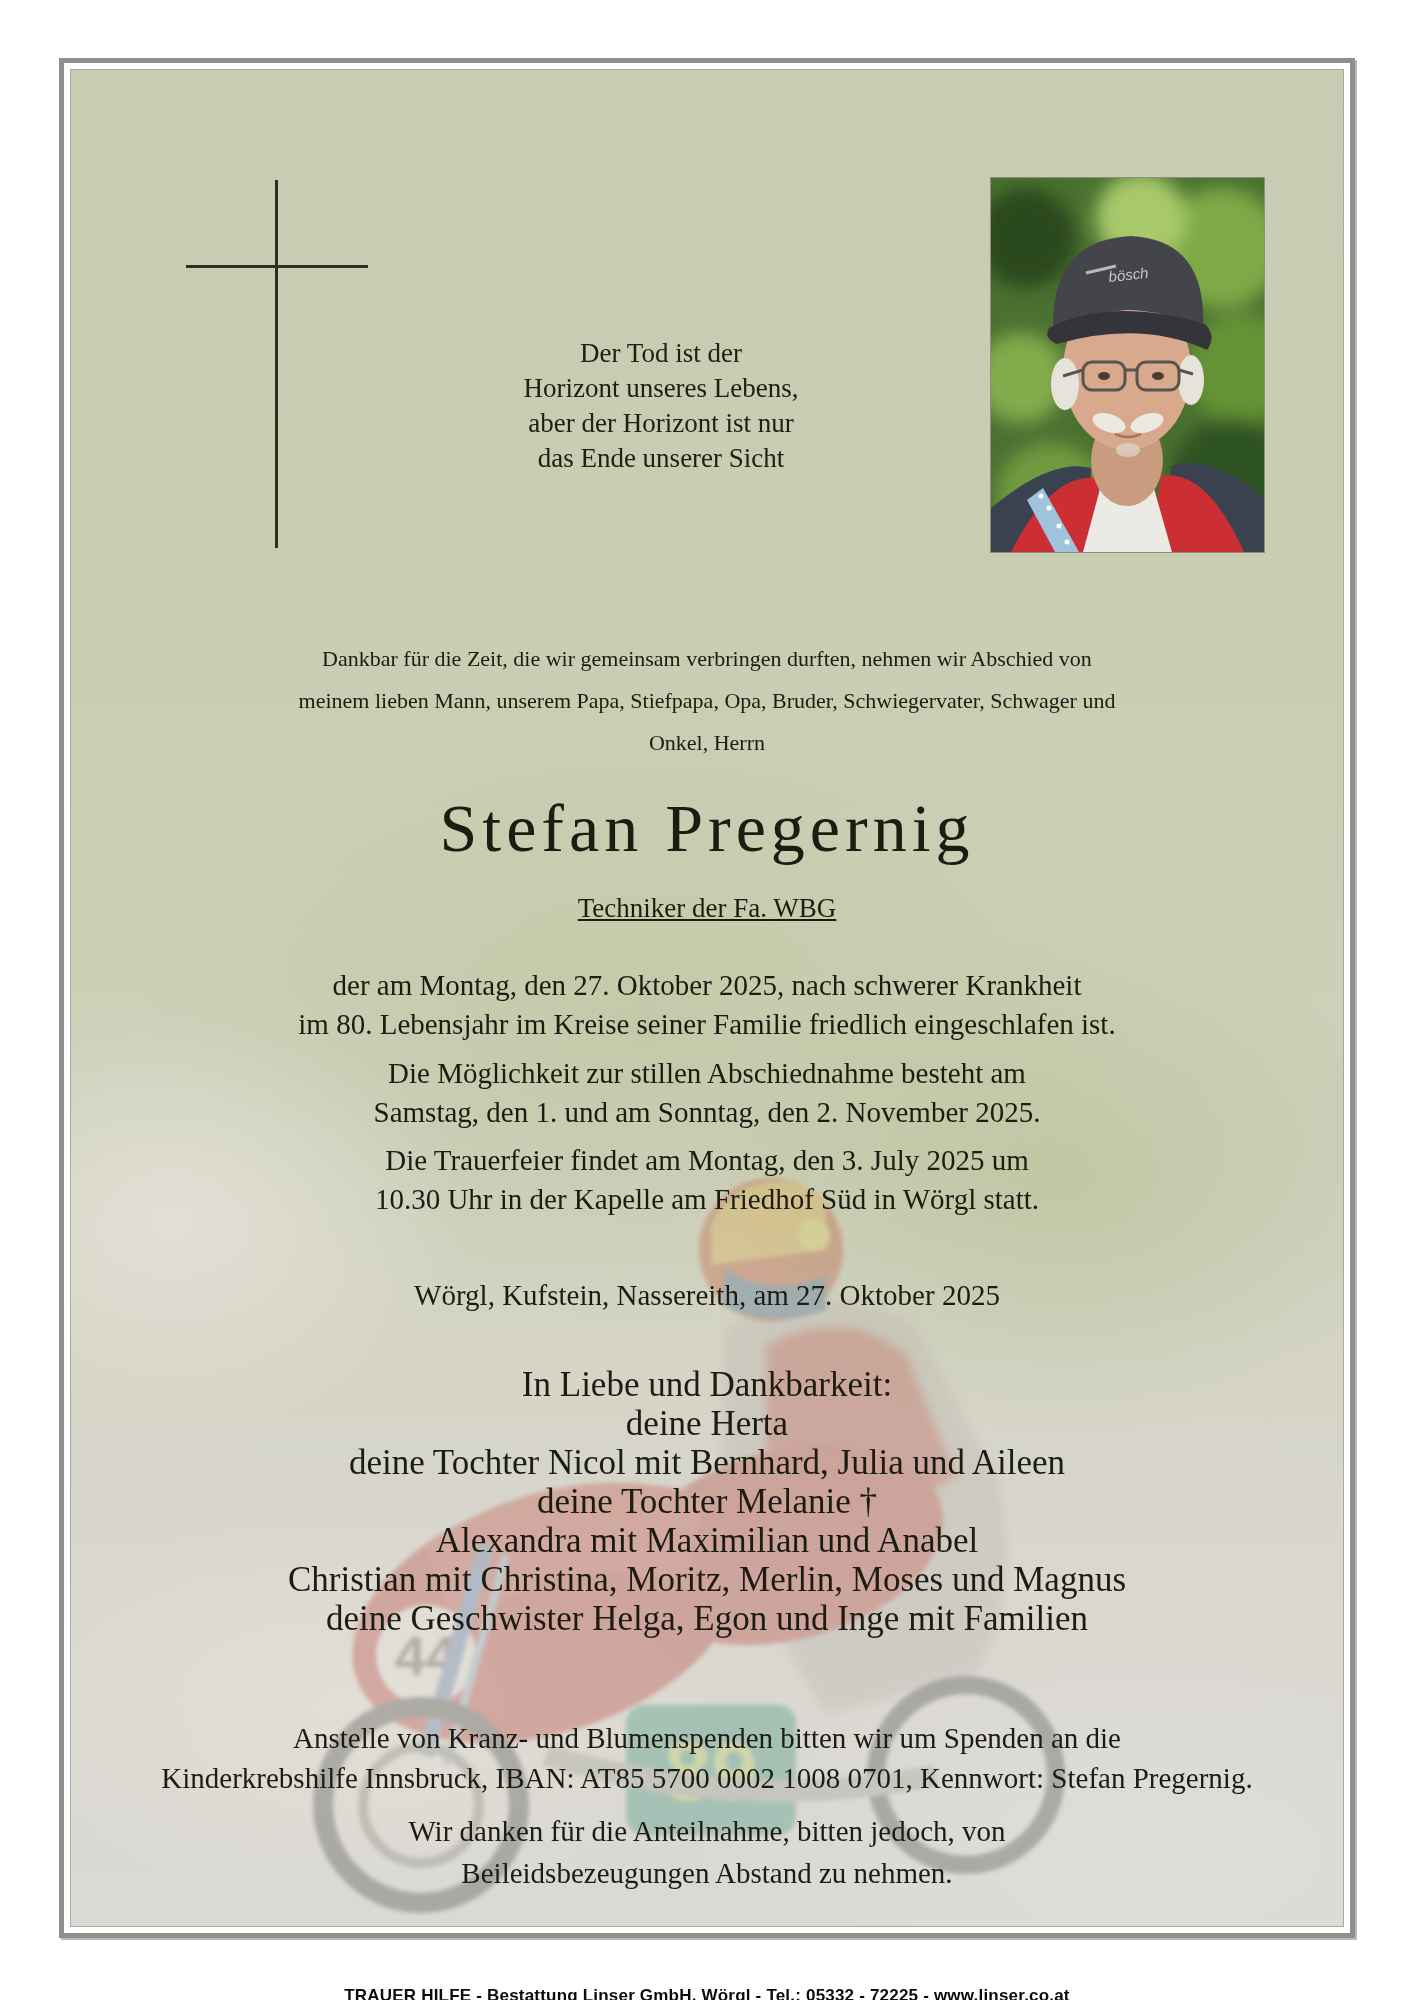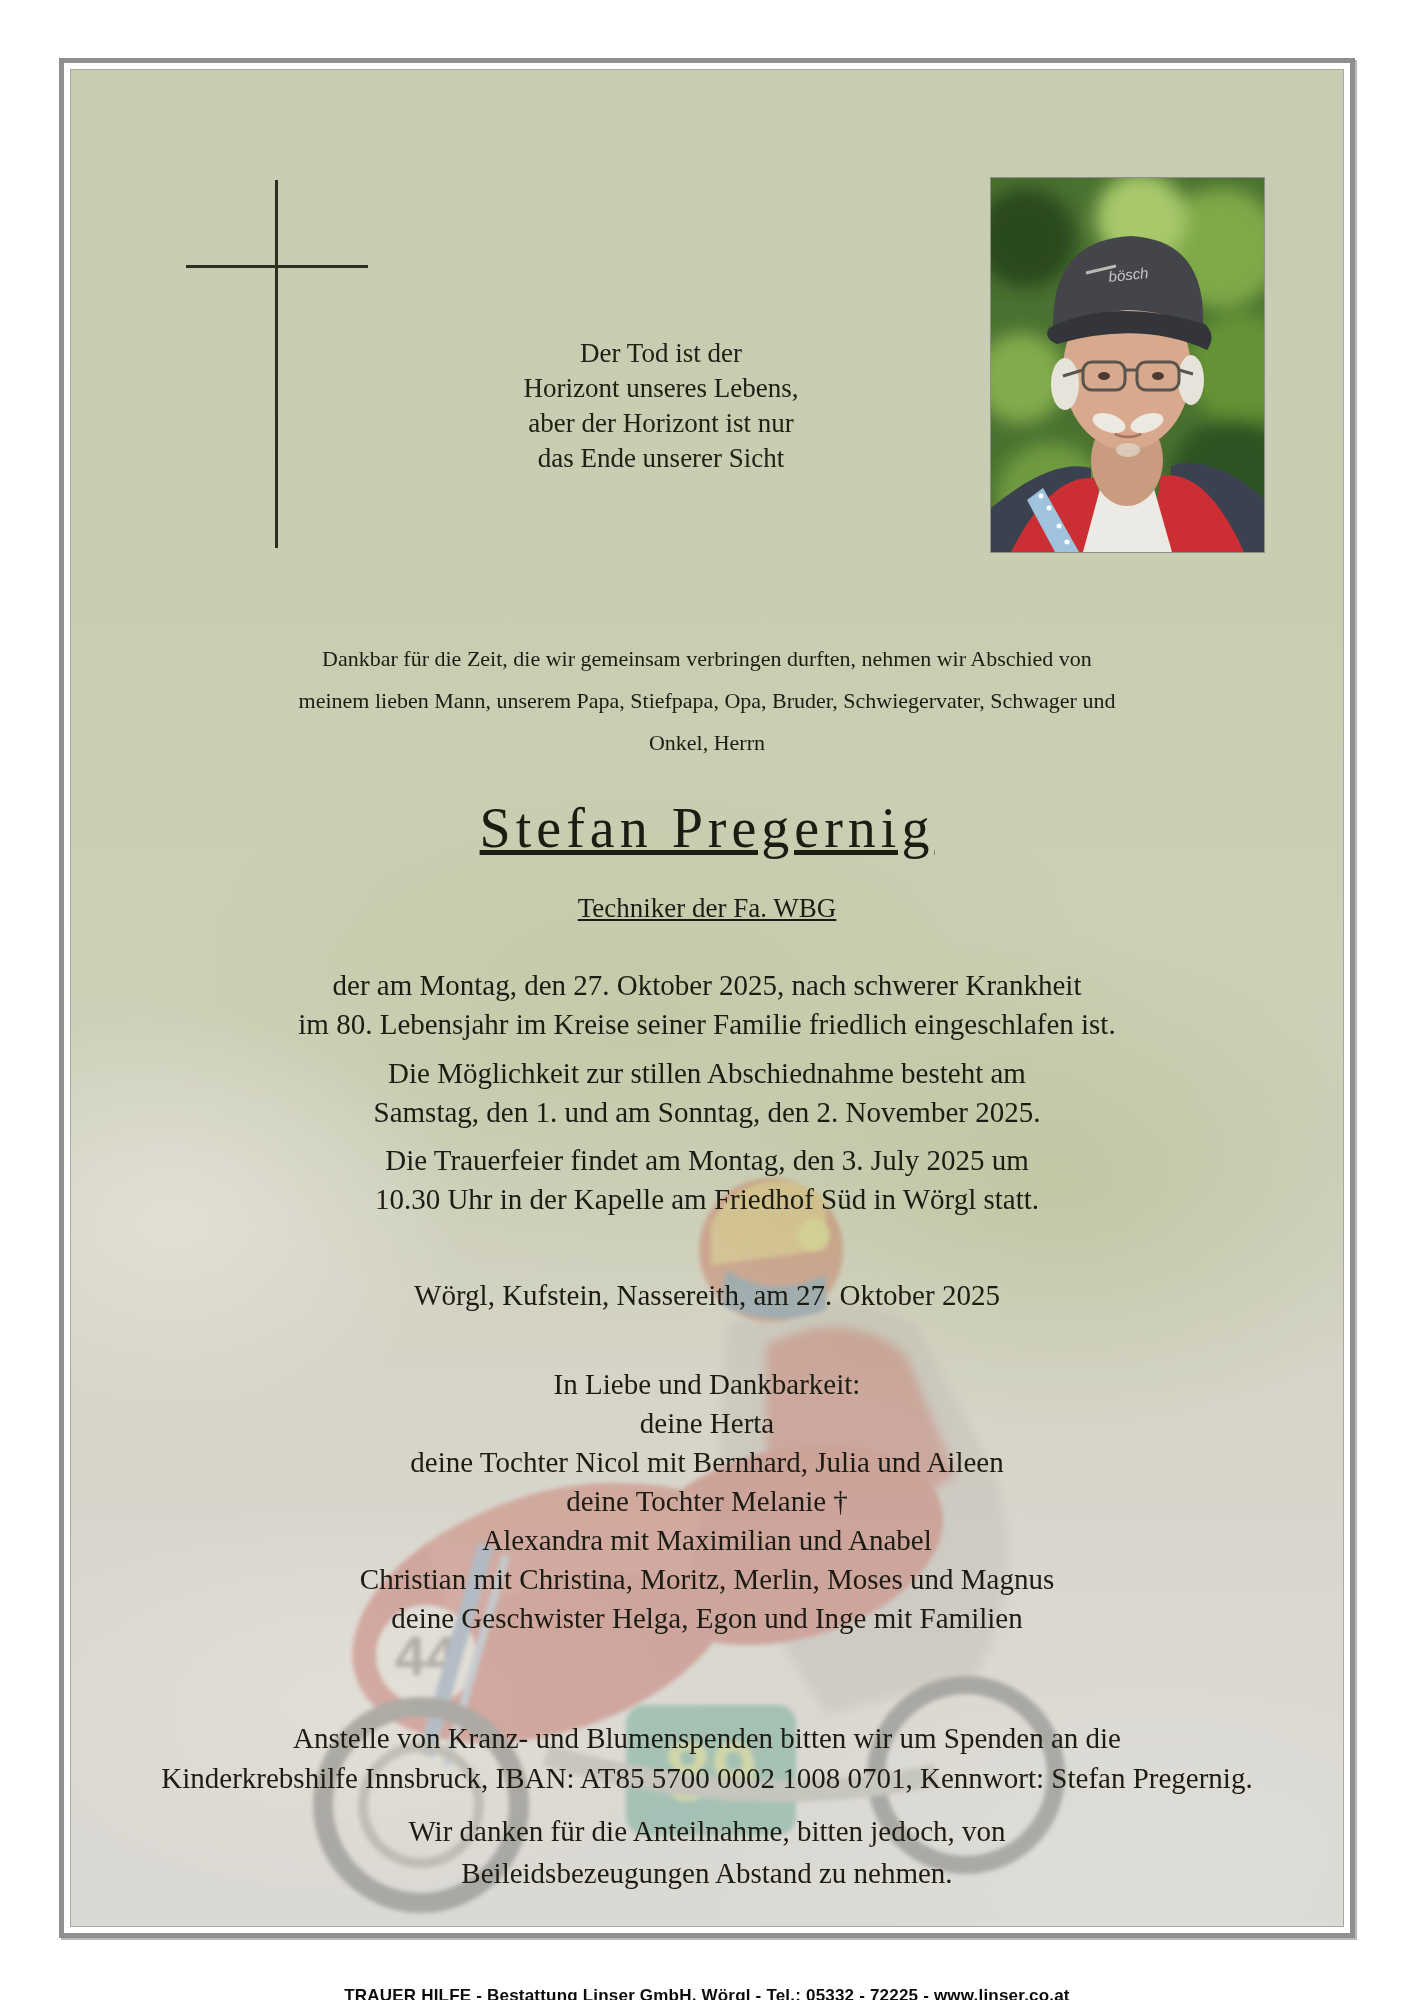--- a/index.html
+++ b/index.html
@@ -32,27 +32,27 @@
   .quote {
     position:absolute; left:400px; top:266px; width:380px;
     text-align:center; font-size:27px; line-height:35px; color:#212014;
   }
   .portrait {
     position:absolute; left:919px; top:107px; width:273px; height:374px;
     border:1px solid #8e8e86; overflow:hidden; background:#49702e;
   }
   .tblock { position:absolute; left:0; width:100%; text-align:center; color:#1d1c12; }
   .intro     { top:568px;  font-size:22px; line-height:42px; }
-  .name      { top:710px;  font-size:56px; line-height:96px; letter-spacing:5px;text-decoration:underline; }
+  .name      { top:710px;  font-size:68px; line-height:96px; letter-spacing:5px; }
   .prof      { top:822px;  font-size:27px; line-height:32px;text-decoration:underline; }
   .notice    { top:896px;  font-size:29px; line-height:39px; }
   .viewing   { top:984px;  font-size:29px; line-height:39px; }
   .funeral   { top:1071px; font-size:29px; line-height:39px; }
   .dateline  { top:1208px; font-size:29px; line-height:34px; }
-  .family    { top:1295px; font-size:29px; line-height:39px; }
+  .family    { top:1295px; font-size:35px; line-height:39px; }
   .donation  { top:1648px; font-size:29px; line-height:40px; }
   .thanks    { top:1740px; font-size:29px; line-height:42px; }
   .footer {
     position:absolute; left:0; top:1946px; width:100%; text-align:center;
     font-family:"Liberation Sans", sans-serif; font-weight:bold; font-size:17px;
     color:#0c0c0c; letter-spacing:0.2px;margin-top:40px;
   }
 </style>
 </head>
 <body>

